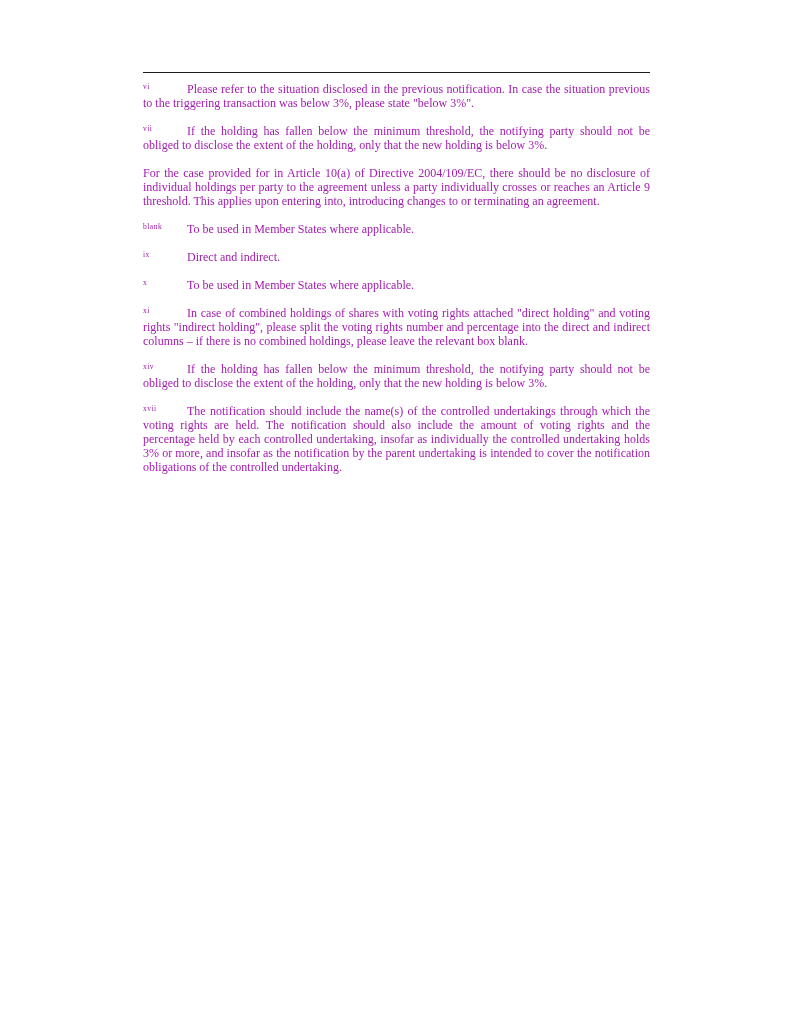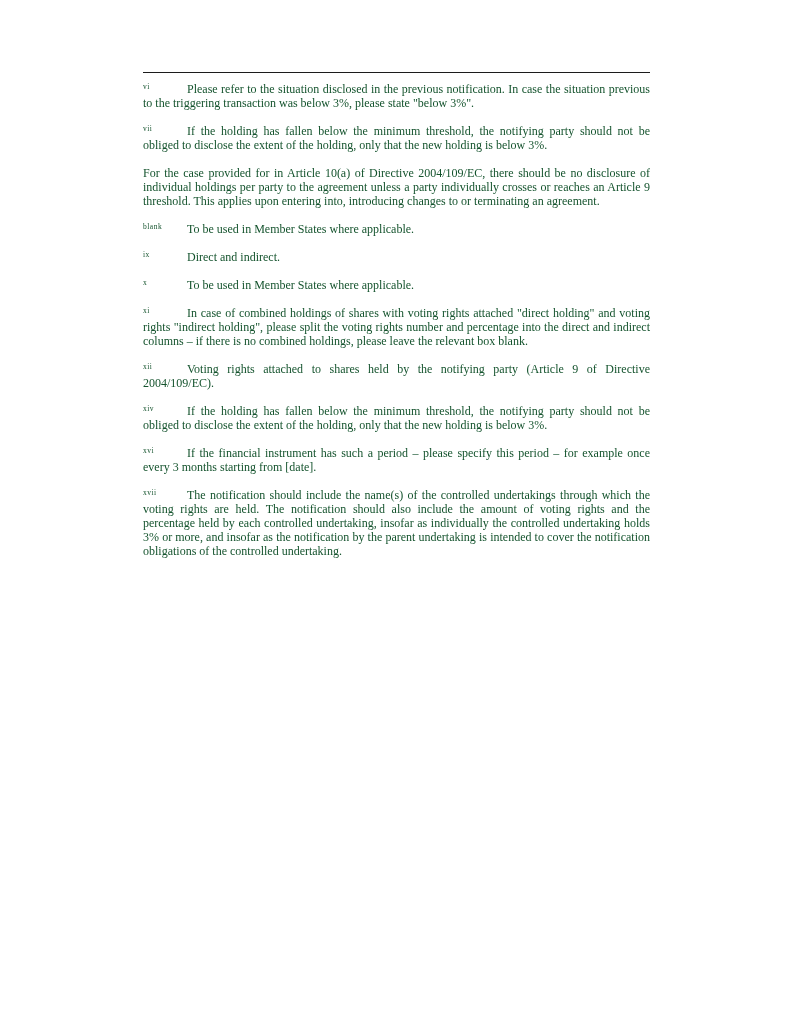--- a/index.html
+++ b/index.html
@@ -6,21 +6,21 @@
     margin: 0;
     padding: 0;
     background: #ffffff;
   }
   .page {
     position: relative;
     width: 686px;
     height: 1024px;
     background: #ffffff;
     font-family: "Liberation Serif", "DejaVu Serif", serif;
-    color: #14532d;
+    color: #a21caf;
     overflow: hidden;
   }
   .content {
     position: absolute;
     left: 143px;
     top: 72px;
     width: 507px;
   }
   .separator {
     border-top: 1px solid #1c1c1c;
@@ -85,35 +85,27 @@
     <p class="footnote">
       <span class="marker">x</span>
       <span>To be used in Member States where applicable.</span>
     </p>
 
     <p class="footnote">
       <span class="marker">xi</span>
       <span>In case of combined holdings of shares with voting rights attached "direct holding" and voting rights "indirect holding", please split the voting rights number and percentage into the direct and indirect columns – if there is no combined holdings, please leave the relevant box blank.</span>
     </p>
 
-    <p class="footnote">
-      <span class="marker">xii</span>
-      <span>Voting rights attached to shares held by the notifying party (Article 9 of Directive 2004/109/EC).</span>
-    </p>
 
 
     <p class="footnote">
       <span class="marker">xiv</span>
       <span>If the holding has fallen below the minimum threshold, the notifying party should not be obliged to disclose the extent of the holding, only that the new holding is below 3%.</span>
     </p>
 
 
-    <p class="footnote">
-      <span class="marker">xvi</span>
-      <span>If the financial instrument has such a period – please specify this period – for example once every 3 months starting from [date].</span>
-    </p>
 
     <p class="footnote">
       <span class="marker">xvii</span>
       <span>The notification should include the name(s) of the controlled undertakings through which the voting rights are held. The notification should also include the amount of voting rights and the percentage held by each controlled undertaking, insofar as individually the controlled undertaking holds 3% or more, and insofar as the notification by the parent undertaking is intended to cover the notification obligations of the controlled undertaking.</span>
     </p>
   </div>
 </div>
 
 </body></html>

